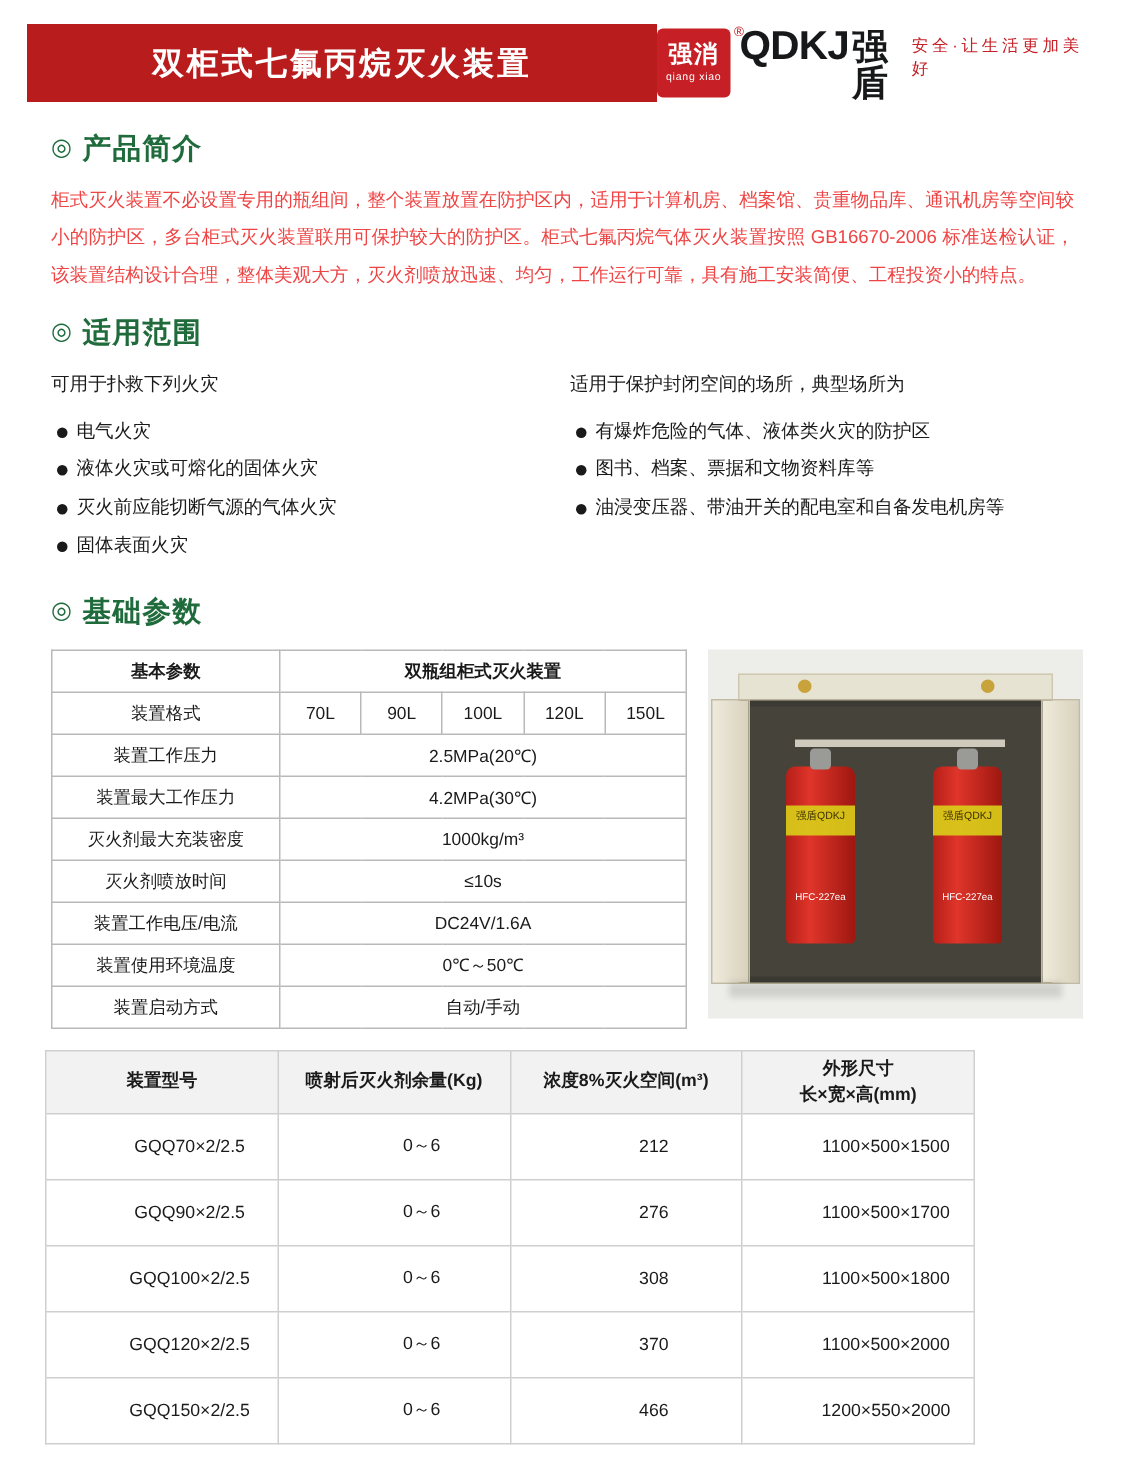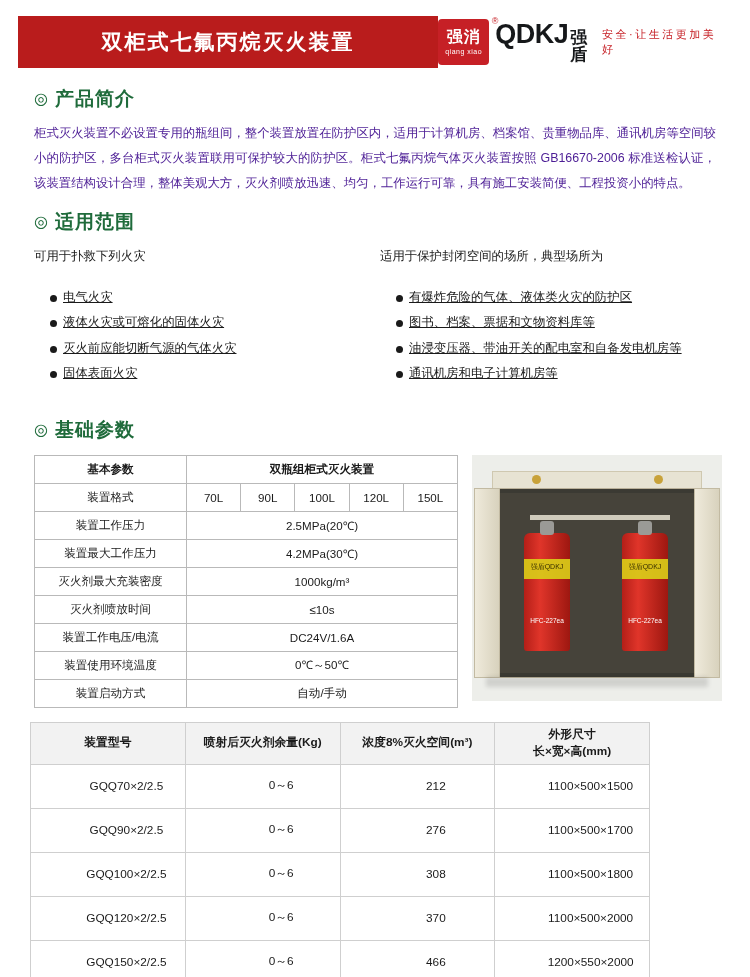--- a/index.html
+++ b/index.html
@@ -71,21 +71,21 @@
   .logo-main {
     font-size: 27px;
     font-weight: bold;
     color: #16181a;
     letter-spacing: -0.5px;
     line-height: 1;
     display: flex;
     align-items: baseline;
   }
   .logo-main .kj { color:#16181a; }
-  .logo-main .cn2 { font-size: 17px; margin-left: 2px; }
+  .logo-main .cn2 { font-size: 24px; margin-left: 2px; }
   .logo-slogan {
     font-size: 11px;
     color: #c62026;
     letter-spacing: 2.5px;
     margin-top: 6px;
   }
 
   
   .section-head {
     display: flex;
@@ -104,33 +104,33 @@
     font-size: 19px;
     font-weight: bold;
     letter-spacing: 1px;
   }
 
   .body-text {
     margin: 9px 34px 0 34px;
     font-size: 12.4px;
     line-height: 2.0;
     text-align: justify;
-    color: #4c1d95;
+    color: #ef4444;
   }
 
   
   .scope {
     display: flex;
     margin: 10px 34px 0 34px;
     font-size: 12.4px;
   }
   .scope .col { flex: 1; }
   .scope .col.right { padding-left: 10px; }
   .scope .lead { margin-bottom: 6px; line-height: 1.9; }
-  .scope ul { list-style: none; margin: 16px; padding: 0; text-decoration: underline; }
+  .scope ul { list-style: none; margin: 4px; padding: 0; }
   .scope li {
     line-height: 2.05;
     position: relative;
     padding-left: 13px;
   }
   .scope li::before {
     content: "";
     position: absolute;
     left: 0; top: 10px;
     width: 7px; height: 7px;
@@ -329,21 +329,20 @@
         <li>灭火前应能切断气源的气体火灾</li>
         <li>固体表面火灾</li>
       </ul>
     </div>
     <div class="col right">
       <div class="lead">适用于保护封闭空间的场所，典型场所为</div>
       <ul>
         <li>有爆炸危险的气体、液体类火灾的防护区</li>
         <li>图书、档案、票据和文物资料库等</li>
         <li>油浸变压器、带油开关的配电室和自备发电机房等</li>
-        <li>通讯机房和电子计算机房等</li>
       </ul>
     </div>
   </div>
 
   <div class="section-head">
     <span class="mark">◎</span>
     <span class="htext">基础参数</span>
   </div>
 
   <div class="params-wrap">

